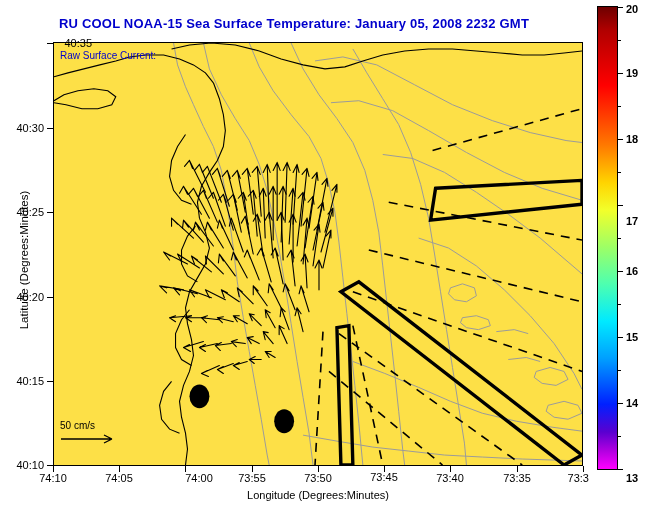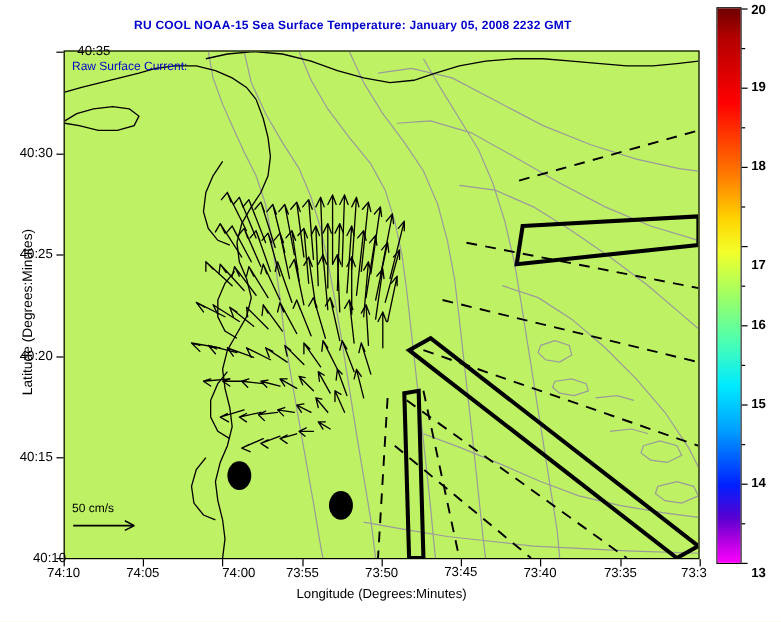--- a/index.html
+++ b/index.html
@@ -3,26 +3,26 @@
 <meta charset="utf-8">
 <style>
   html,body{margin:0;padding:0;background:#ffffff;}
   body{width:651px;height:518px;position:relative;overflow:hidden;
        font-family:"Liberation Sans",sans-serif;}
 
   #page{position:absolute;left:0;top:0;width:651px;height:518px;background:#fff;}
 
   
   #title{position:absolute;left:0;top:16px;width:588px;text-align:center;
-         font-size:10px;font-weight:bold;color:#0000cc;letter-spacing:.2px;
+         font-size:13px;font-weight:bold;color:#0000cc;letter-spacing:.2px;
          white-space:nowrap;}
 
   
   #plot{position:absolute;left:53px;top:42px;width:530px;height:424px;
-        border:1.5px solid #000;box-sizing:border-box;background:#bef264;overflow:hidden;}
+        border:1.5px solid #000;box-sizing:border-box;background:#fde047;overflow:hidden;}
   #plotsvg{position:absolute;left:0;top:0;width:100%;height:100%;display:block;}
 
   
   #annot{position:absolute;left:6px;top:6px;color:#0000cc;font-size:10px;
          line-height:14px;white-space:nowrap;pointer-events:none;}
 
   
   #scalelegend{position:absolute;left:6px;bottom:16px;color:#000;font-size:10px;
                line-height:13px;white-space:nowrap;}
 
@@ -276,21 +276,21 @@
     <div class="tickmark ytick" style="left:47px;top:212px;"></div>
     <div class="tickmark ytick" style="left:47px;top:297px;"></div>
     <div class="tickmark ytick" style="left:47px;top:381px;"></div>
     <div class="tickmark ytick" style="left:47px;top:465px;"></div>
 
     <div class="yticklabel" style="left:0px;width:44px;top:43px;padding-left:48px;">40:35</div>
     <div class="yticklabel" style="left:0px;width:44px;top:128px;">40:30</div>
     <div class="yticklabel" style="left:0px;width:44px;top:212px;">40:25</div>
     <div class="yticklabel" style="left:0px;width:44px;top:297px;">40:20</div>
     <div class="yticklabel" style="left:0px;width:44px;top:381px;">40:15</div>
-    <div class="yticklabel" style="left:0px;width:44px;top:465px;padding-left:11px;">40:10</div>
+    <div class="yticklabel" style="left:0px;width:44px;top:465px;">40:10</div>
   </div>
   <div id="yaxislabel">Latitude (Degrees:Minutes)</div>
 
   <div id="cbar">
     <div id="cbarfill"></div>
   </div>
 
   <div>
     <div class="cbtick" style="top:7px;"></div>
     <div class="cbminor" style="top:40px;"></div>

